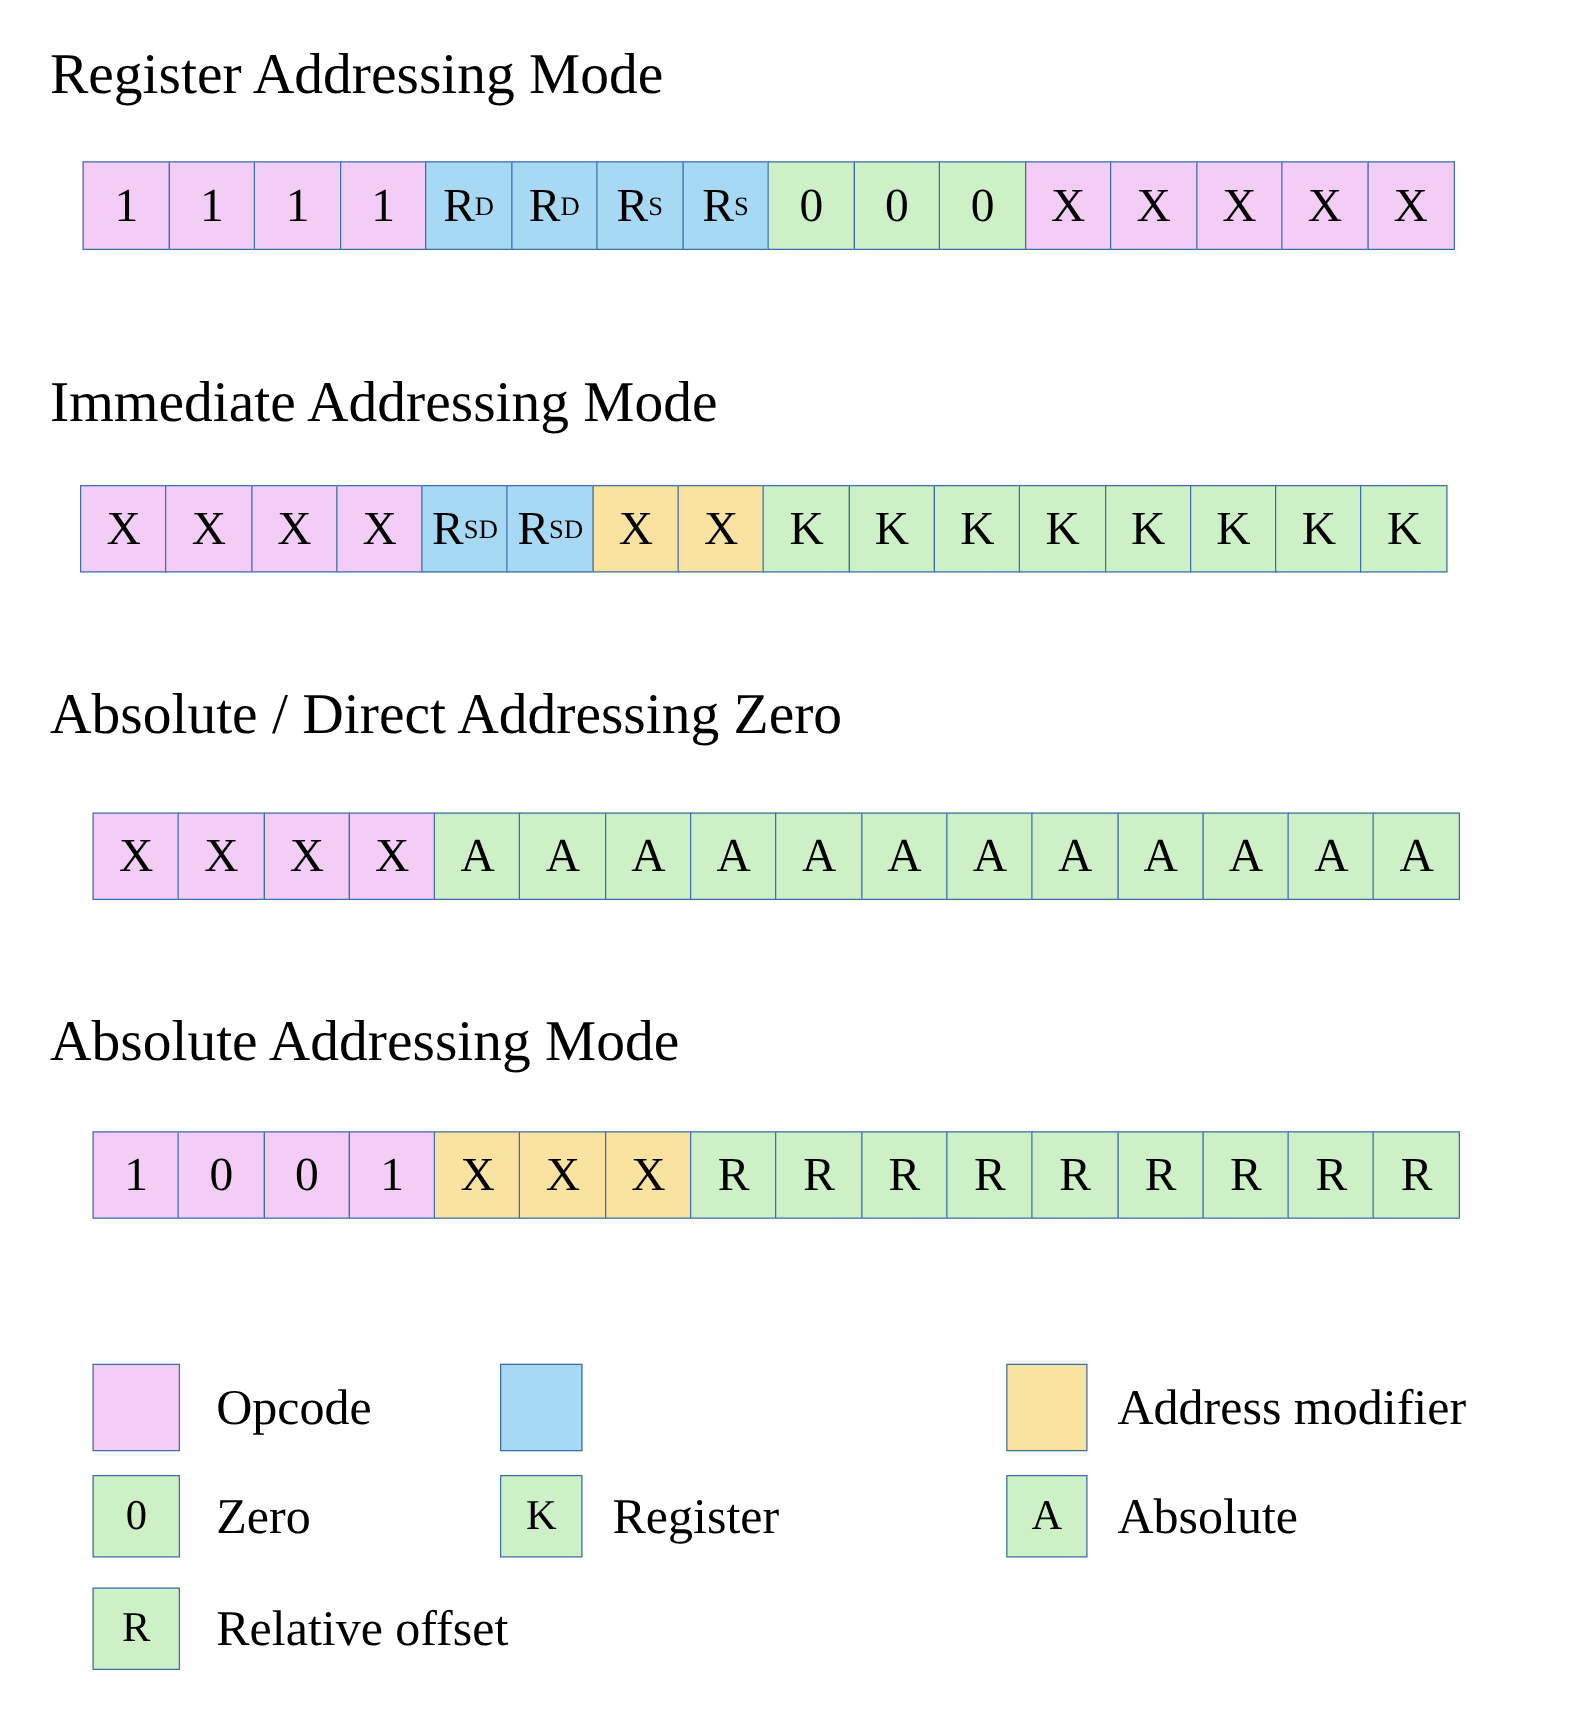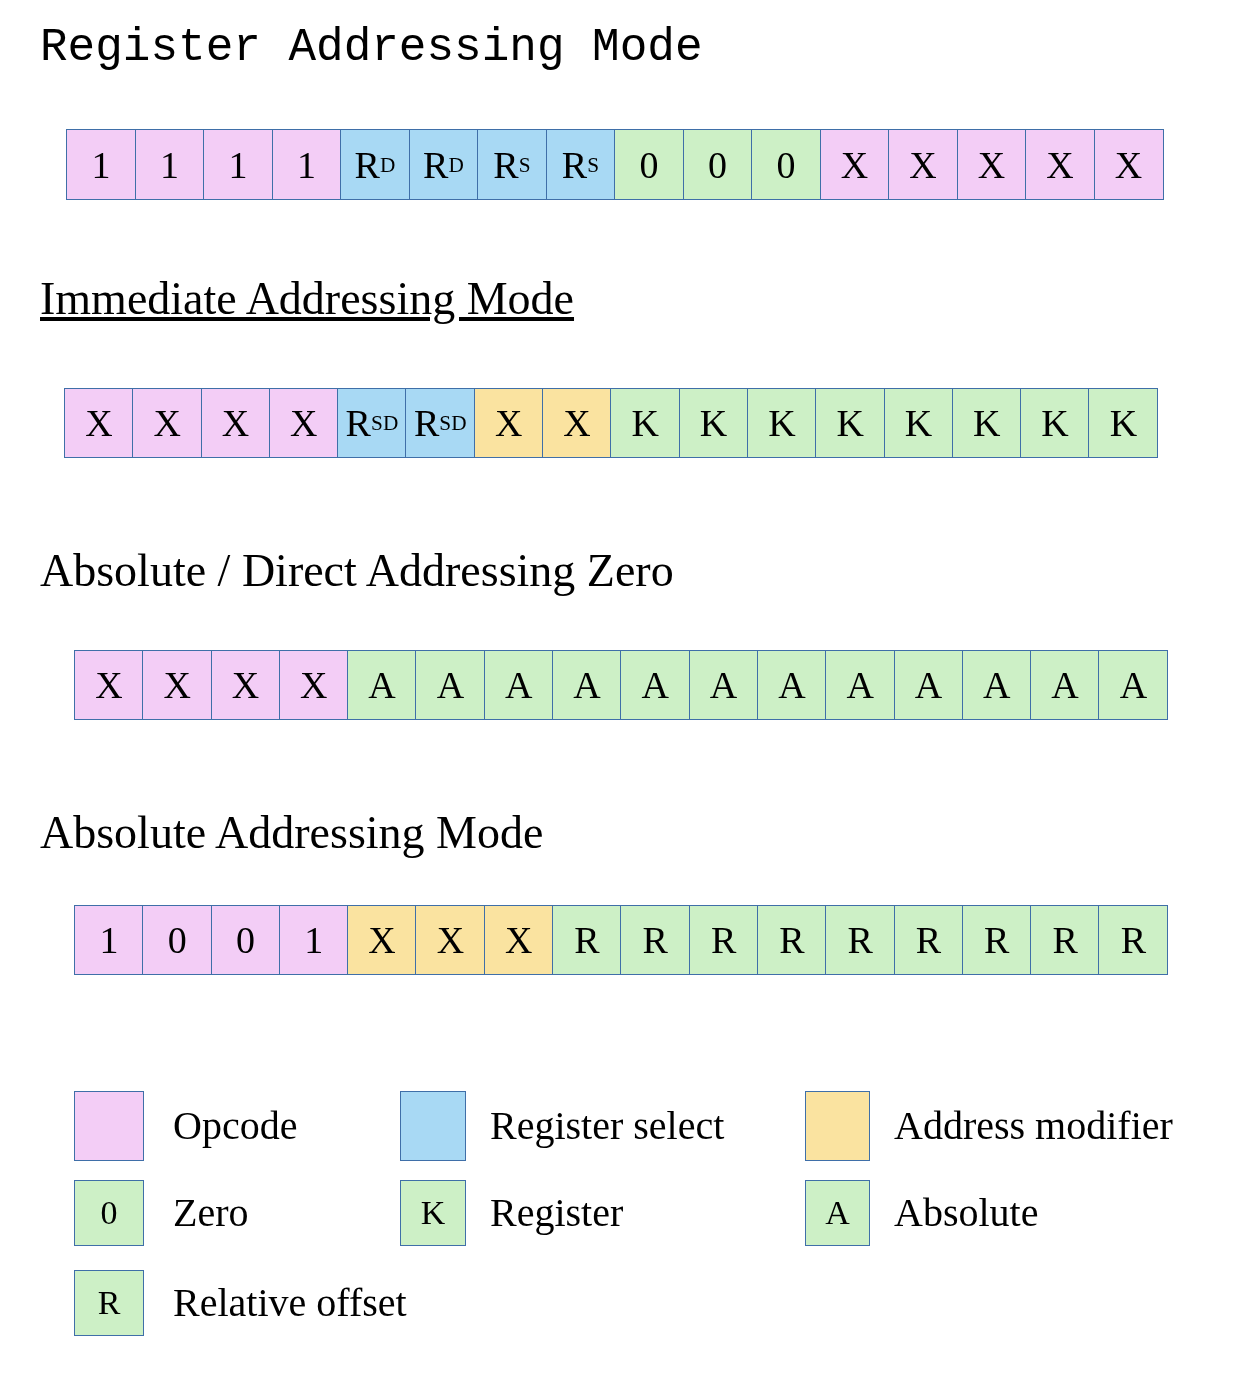--- a/index.html
+++ b/index.html
@@ -86,21 +86,21 @@
     line-height: 1;
     white-space: nowrap;
     color: #000;
   }
 </style>
 </head>
 <body>
 
 <div id="root">
     <div class="section">
-      <div class="section-title" style="top: 25px; font-family: Liberation Mono, monospace;">Register Addressing Mode</div>
+      <div class="section-title" style="top: 36px;">Register Addressing Mode</div>
       <div class="bitrow" style="top: 129px; left: 66px;">
         <div class="cell c-opcode" style="width: 70px; height: 71px; font-size: 38px;">
           <span>1</span>
         </div>
         <div class="cell c-opcode" style="width: 70px; height: 71px; font-size: 38px;">
           <span>1</span>
         </div>
         <div class="cell c-opcode" style="width: 70px; height: 71px; font-size: 38px;">
           <span>1</span>
         </div>
@@ -143,21 +143,21 @@
         </div>
         <div class="cell c-opcode" style="width: 70px; height: 71px; font-size: 38px;">
           <span>X</span>
         </div>
         <div class="cell c-opcode" style="width: 70px; height: 71px; font-size: 38px;">
           <span>X</span>
         </div>
       </div>
     </div>
     <div class="section">
-      <div class="section-title" style="top: 276px; text-decoration: underline;">Immediate Addressing Mode</div>
+      <div class="section-title" style="top: 299px;">Immediate Addressing Mode</div>
       <div class="bitrow" style="top: 388px; left: 64px;">
         <div class="cell c-opcode" style="width: 69.8px; height: 70px; font-size: 38px;">
           <span>X</span>
         </div>
         <div class="cell c-opcode" style="width: 69.8px; height: 70px; font-size: 38px;">
           <span>X</span>
         </div>
         <div class="cell c-opcode" style="width: 69.8px; height: 70px; font-size: 38px;">
           <span>X</span>
         </div>
@@ -314,21 +314,20 @@
       <div class="legend-item" style="left: 74px; top: 1091px;">
         <div class="swatch c-opcode" style="width: 70px; height: 70px; margin-right: 29px;">
           <span></span>
         </div>
         <div class="legend-label">Opcode</div>
       </div>
       <div class="legend-item" style="left: 400px; top: 1091px;">
         <div class="swatch c-regsel" style="width: 66px; height: 70px; margin-right: 24px;">
           <span></span>
         </div>
-        <div class="legend-label">Register select</div>
       </div>
       <div class="legend-item" style="left: 805px; top: 1091px;">
         <div class="swatch c-modifier" style="width: 65px; height: 70px; margin-right: 24px;">
           <span></span>
         </div>
         <div class="legend-label">Address modifier</div>
       </div>
       <div class="legend-item" style="left: 74px; top: 1180px;">
         <div class="swatch c-green" style="width: 70px; height: 66px; margin-right: 29px;">
           <span>0</span>

